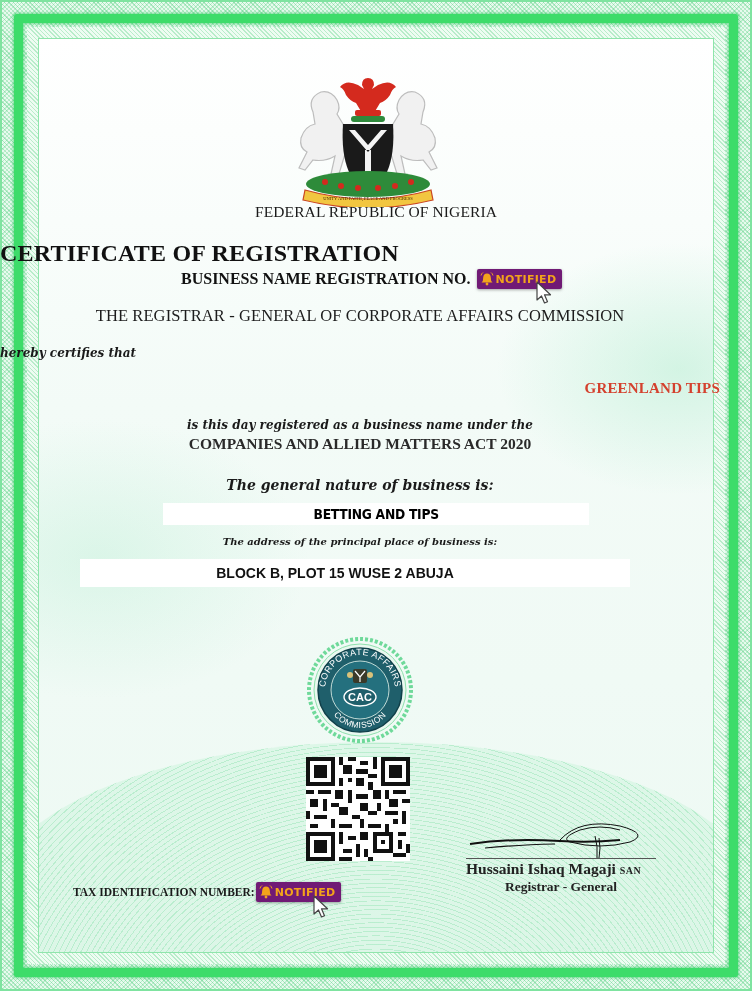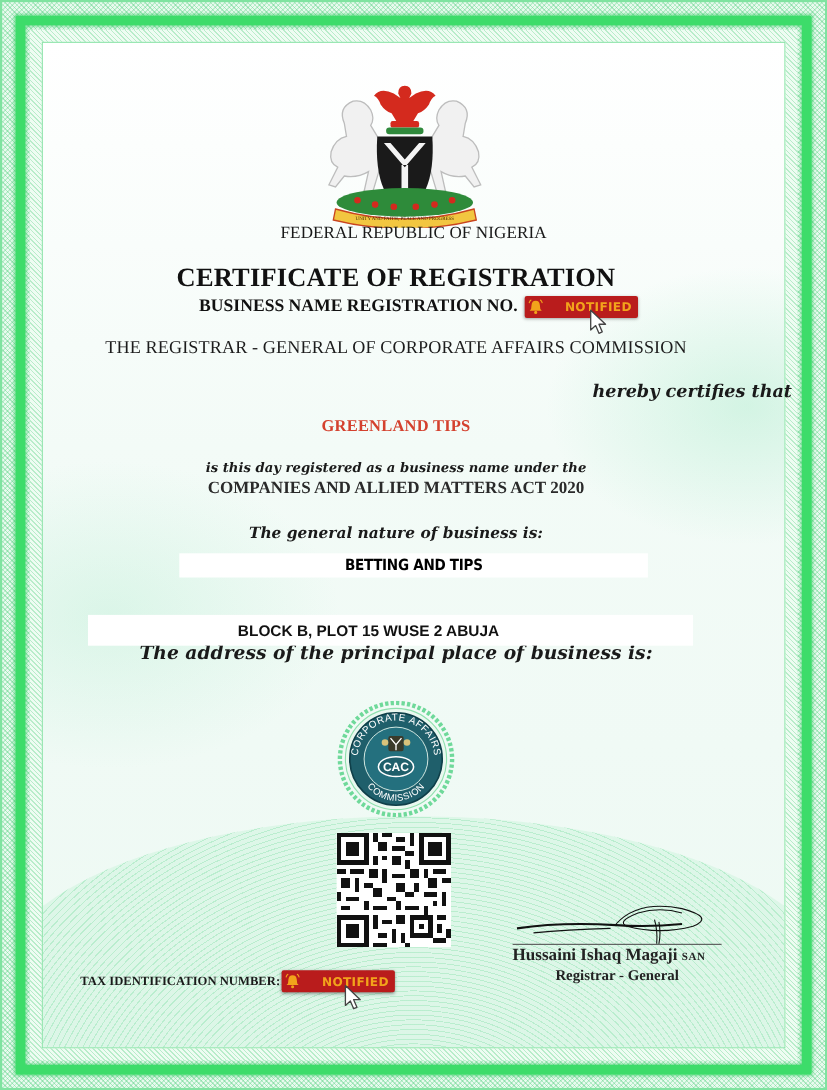--- a/index.html
+++ b/index.html
@@ -52,68 +52,68 @@
   
   .content { position: absolute; left: 0; top: 0; width: 752px; height: 991px; padding-left: 40px; }
 
   .coat { position: absolute; left: 283px; top: 72px; width: 170px; height: 135px; }
 
   .country {
     position: absolute; left: 0; width: 752px; top: 203px; text-align: center;
     font-size: 15.5px; letter-spacing: 0.1px; color: #1a1a1a;
   }
   .title {
-    position: absolute; left: 0; width: 720px; top: 240px; text-align: center;
+    position: absolute; left: 0; width: 720px; top: 240px; text-align: left;
     font-size: 24px; font-weight: bold; letter-spacing: 0.2px; padding-left: 0;
   }
   .regno-row {
     position: absolute; left: 165px; top: 268px; height: 22px;
     display: flex; align-items: center; gap: 6px; margin-left: 16px;
   }
   .regno-label { font-size: 16px; font-weight: bold; }
 
   .notified {
-    position: relative; display: inline-flex; align-items: center; gap: 20px;
-    background: #b91c1c; padding: 1px 6px 1px 3px; height: 20px;
+    position: relative; display: inline-flex; align-items: center; gap: 2px;
+    background: #701a75; padding: 1px 6px 1px 3px; height: 20px;
     border-radius: 2px;
     box-shadow: 0 1px 3px rgba(0,0,0,0.35);
     font-family: "DejaVu Sans", sans-serif; font-weight: bold; font-size: 11px;
     color: #f2a31b; letter-spacing: 0.3px;
   }
   .notified .bell { width: 14px; height: 14px; display: inline-block; }
   .notified .cursor { position: absolute; width: 18px; height: 24px; }
 
   .registrar {
     position: absolute; left: 0; width: 720px; top: 306px; text-align: center;
     font-size: 16.5px; letter-spacing: 0.1px; color: #1c1c1c;
   }
   .script {
     font-family: "DejaVu Serif", serif; font-style: italic; font-weight: bold;
     color: #1a1a1a;
   }
-  .certifies { position: absolute; left: 0; width: 720px; top: 346px; text-align: right; font-size: 16px; font-style: italic; }
+  .certifies { position: absolute; left: 0; width: 720px; top: 346px; text-align: left; font-size: 12px; font-style: italic; }
   .bizname {
-    position: absolute; left: 0; width: 720px; top: 380px; text-align: center;
+    position: absolute; left: 0; width: 720px; top: 380px; text-align: right;
     font-size: 15px; font-weight: bold; color: #d4412e; letter-spacing: 0.2px;
   }
   .registered { position: absolute; left: 0; width: 720px; top: 418px; text-align: center; font-size: 12px; }
   .act {
     position: absolute; left: 0; width: 720px; top: 435px; text-align: center;
     font-size: 15.5px; font-weight: bold; color: #2a2a2a;
   }
   .nature-label { position: absolute; left: 0; width: 720px; top: 477px; text-align: center; font-size: 14px; }
   .whitebar {
     position: absolute; background: #ffffff; display: flex; align-items: center; justify-content: center;
   }
   .nature-bar { left: 163px; top: 503px; width: 426px; height: 22px; }
   .nature-value {
     font-family: "DejaVu Sans", sans-serif; font-weight: bold; font-size: 14px;
     letter-spacing: -0.3px; color: #000; transform: scaleX(0.88);
   }
-  .address-label { position: absolute; left: 0; width: 720px; top: 536px; text-align: center; font-size: 17px; margin-top: 48px; }
+  .address-label { position: absolute; left: 0; width: 720px; top: 536px; text-align: center; font-size: 10px; }
   .address-bar { left: 80px; top: 559px; width: 550px; height: 28px; padding-right: 40px; }
   .address-value {
     font-family: "Liberation Sans", sans-serif; font-weight: bold; font-size: 14px; color: #111;
   }
   .given { position: absolute; left: 0; width: 720px; top: 600px; text-align: center; font-size: 13px; }
 
   .seal { position: absolute; left: 305px; top: 637px; width: 110px; height: 106px; }
 
   .qr { position: absolute; left: 306px; top: 757px; width: 104px; height: 104px; background: #fff; }
 

